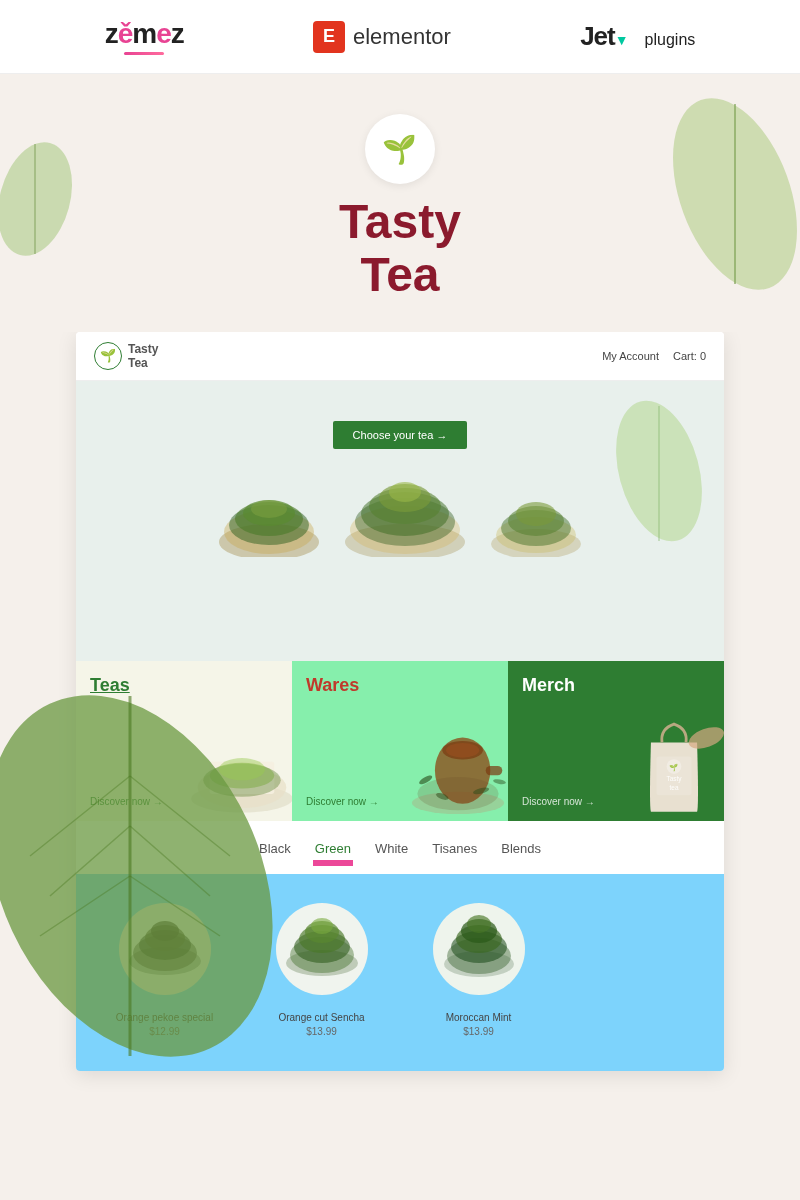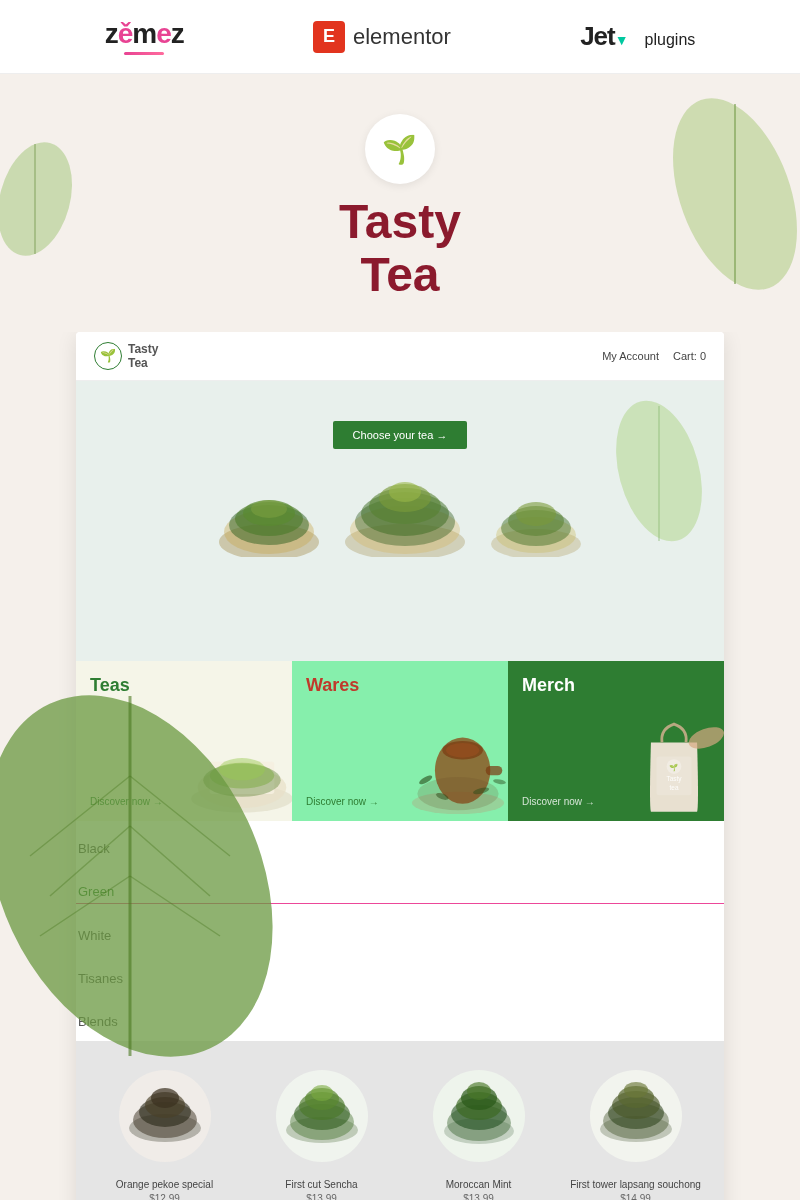--- a/index.html
+++ b/index.html
@@ -205,21 +205,21 @@
     .category-card.teas { background: #f5f5e8; }
     .category-card.wares { background: #86efac; }
     .category-card.merch { background: #2e7d32; }
     .category-title {
       font-size: 18px;
       font-weight: 700;
       padding: 14px 14px 6px;
       position: relative;
       z-index: 2;
     }
-    .teas .category-title { color: #2e7d32; }
+    .teas .category-title { color: #2e7d32; text-decoration: underline; }
     .wares .category-title { color: #c0392b; }
     .merch .category-title { color: #fff; }
     .discover-link {
       font-size: 10px;
       color: #2e7d32;
       padding: 0 14px;
       position: absolute;
       bottom: 14px;
       left: 0;
       z-index: 2;
@@ -238,39 +238,38 @@
       justify-content: center;
     }
 
     
     .product-tabs {
       display: flex;
       gap: 20px;
       padding: 16px 0 8px;
       justify-content: center;
       background: #fff;
-      flex-direction: column;
     }
     .product-tab {
       font-size: 13px;
       color: #555;
       cursor: pointer;
       padding: 4px 2px;
     }
     .product-tab.active {
       color: #2e7d32;
-      border-bottom: 1px solid #ec4899;
+      border-bottom: 6px solid #ec4899;
     }
 
     
     .product-grid {
       display: grid;
       grid-template-columns: repeat(4, 1fr);
       gap: 0;
-      background: #e5e5e5;
+      background: #7dd3fc;
       padding: 10px 10px 20px;
     }
     .product-card {
       display: flex;
       flex-direction: column;
       align-items: center;
       padding: 10px 8px 14px;
     }
     .product-img {
       width: 110px;
@@ -483,55 +482,40 @@
         <svg width="100" height="100" viewBox="0 0 100 100">
           <circle cx="50" cy="50" r="46" fill="#f0f4ee"></circle>
           <ellipse cx="50" cy="64" rx="36" ry="13" fill="#2a5018" opacity="0.25"></ellipse>
           <ellipse cx="50" cy="56" rx="32" ry="18" fill="#3a6820" opacity="0.4"></ellipse>
           <ellipse cx="50" cy="48" rx="28" ry="16" fill="#2a5818" opacity="0.55"></ellipse>
           <ellipse cx="50" cy="40" rx="23" ry="14" fill="#4a7828" opacity="0.65"></ellipse>
           <ellipse cx="50" cy="33" rx="17" ry="11" fill="#5a8830" opacity="0.7"></ellipse>
           <ellipse cx="50" cy="27" rx="11" ry="8" fill="#7aaa40" opacity="0.6"></ellipse>
         </svg>
       </div>
-      <div class="product-name">First cut Sencha</div>
+      <div class="product-name">Orange cut Sencha</div>
       <div class="product-price">$13.99</div>
     </div>
 
     <div class="product-card">
       <div class="product-img">
         <svg width="100" height="100" viewBox="0 0 100 100">
           <circle cx="50" cy="50" r="46" fill="#eef4ec"></circle>
           <ellipse cx="50" cy="65" rx="35" ry="13" fill="#1a4018" opacity="0.2"></ellipse>
           <ellipse cx="50" cy="57" rx="32" ry="18" fill="#2a5820" opacity="0.4"></ellipse>
           <ellipse cx="50" cy="48" rx="28" ry="16" fill="#1a4818" opacity="0.55"></ellipse>
           <ellipse cx="50" cy="40" rx="23" ry="14" fill="#3a6820" opacity="0.65"></ellipse>
           <ellipse cx="50" cy="32" rx="18" ry="12" fill="#2a5818" opacity="0.7"></ellipse>
           <ellipse cx="50" cy="25" rx="12" ry="9" fill="#4a7828" opacity="0.65"></ellipse>
         </svg>
       </div>
       <div class="product-name">Moroccan Mint</div>
       <div class="product-price">$13.99</div>
     </div>
 
-    <div class="product-card">
-      <div class="product-img">
-        <svg width="100" height="100" viewBox="0 0 100 100">
-          <circle cx="50" cy="50" r="46" fill="#f2f4ee"></circle>
-          <ellipse cx="50" cy="63" rx="36" ry="13" fill="#2a3a18" opacity="0.25"></ellipse>
-          <ellipse cx="50" cy="55" rx="33" ry="18" fill="#3a4a20" opacity="0.4"></ellipse>
-          <ellipse cx="50" cy="47" rx="28" ry="16" fill="#2a4018" opacity="0.55"></ellipse>
-          <ellipse cx="50" cy="39" rx="24" ry="14" fill="#4a5828" opacity="0.65"></ellipse>
-          <ellipse cx="50" cy="31" rx="18" ry="11" fill="#5a6830" opacity="0.7"></ellipse>
-          <ellipse cx="50" cy="24" rx="12" ry="8" fill="#6a7838" opacity="0.65"></ellipse>
-        </svg>
-      </div>
-      <div class="product-name">First tower lapsang souchong</div>
-      <div class="product-price">$14.99</div>
-    </div>
   </div>
 
 </div>
 </div>
 
 <div style="position:absolute;left:-30px;bottom:120px;pointer-events:none;z-index:10;">
   <svg width="320" height="400" viewBox="0 0 320 400">
     <ellipse cx="160" cy="200" rx="130" ry="190" fill="#6a9840" opacity="0.75" transform="rotate(-25,160,200)"></ellipse>
     <line x1="160" y1="20" x2="160" y2="380" stroke="#4a7820" stroke-width="3" opacity="0.6"></line>
     <line x1="160" y1="100" x2="60" y2="180" stroke="#4a7820" stroke-width="1.5" opacity="0.4"></line>

